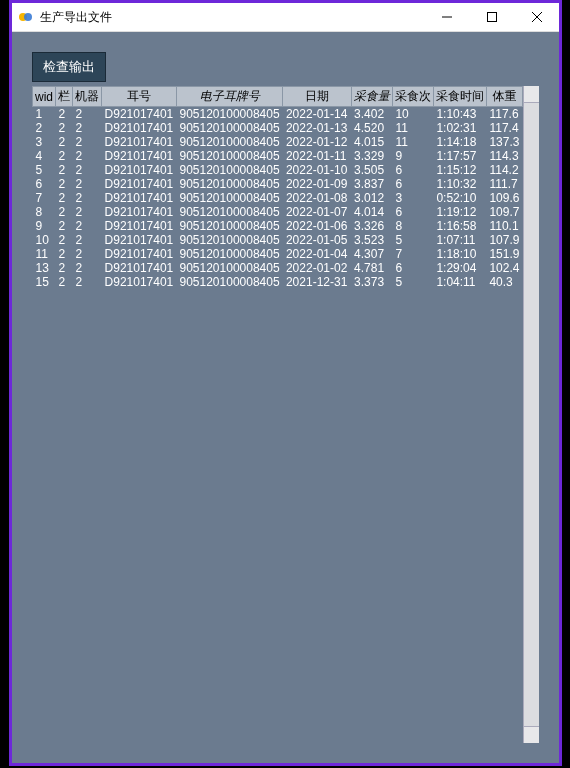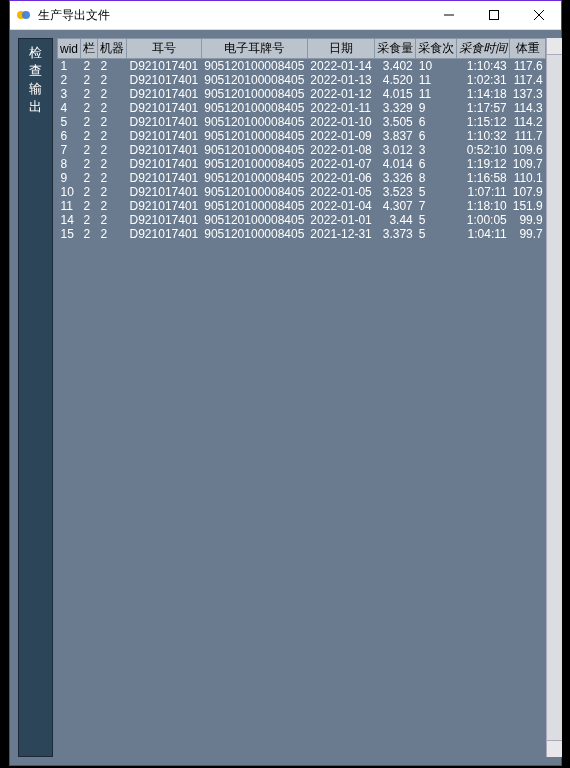--- a/index.html
+++ b/index.html
@@ -16,21 +16,21 @@
     }
     .window {
       position: absolute;
       left: 9px;
       top: 0;
       width: 553px;
       height: 766px;
       background: #14532d;
       display: flex;
       flex-direction: column;
-      border: 1px solid #6d28d9;
+      border: 3px solid #6d28d9;
     }
     .titlebar {
       height: 29px;
       background: #fff;
       display: flex;
       align-items: center;
       padding-left: 6px;
       border-bottom: 1px solid #ddd;
     }
     .titlebar-icon {
@@ -55,23 +55,23 @@
       justify-content: center;
       color: #000;
     }
     .titlebar-btn svg {
       width: 10px;
       height: 10px;
     }
     .content {
       flex: 1;
       background: #6b7b8f;
-      padding: 8px;
-      display: flex;
-      flex-direction: row;
+      padding: 20px;
+      display: flex;
+      flex-direction: column;
       gap: 4px;
     }
     .check-btn {
       display: inline-block;
       background: #2d4558;
       color: #fff;
       font-size: 13px;
       padding: 5px 10px;
       border: 1px solid #1a2a38;
       width: fit-content;
@@ -103,21 +103,20 @@
       overflow: hidden;
     }
     tbody td {
       padding: 0 3px;
       font-size: 12px;
       line-height: 14px;
       white-space: nowrap;
       overflow: hidden;
     }
     tbody td.num {
-      text-align: right;
     }
     tbody td.center {
       text-align: left;
     }
     .scrollbar-v {
       width: 16px;
       background: #dcdde0;
       position: relative;
       border-left: 1px solid #aab;
     }
@@ -179,25 +178,25 @@
 
     <div class="table-wrapper">
       <div class="table-scroll">
         <table>
           <thead>
             <tr id="header-row">
                 <th style="width: 24px;">wid</th>
                 <th style="width: 16px;">栏</th>
                 <th style="width: 22px; margin-top: 12px;">机器</th>
                 <th style="width: 78px;">耳号</th>
-                <th style="width: 112px;">电子耳牌号</th>
+                <th style="width: 112px; font-style: italic;">电子耳牌号</th>
                 <th style="width: 80px;">日期</th>
-                <th style="width: 46px;">采食量</th>
+                <th style="width: 46px; font-style: italic;">采食量</th>
                 <th style="width: 30px;">采食次</th>
-                <th style="width: 54px; font-style: italic;">采食时间</th>
+                <th style="width: 54px;">采食时间</th>
                 <th style="width: 36px;">体重</th>
               </tr>
           </thead>
           <tbody id="table-body">
               <tr>
                 <td>1</td>
                 <td>2</td>
                 <td>2</td>
                 <td>D921017401</td>
                 <td>905120100008405</td>
@@ -321,42 +320,42 @@
                 <td>2</td>
                 <td>D921017401</td>
                 <td>905120100008405</td>
                 <td class="center">2022-01-04</td>
                 <td class="num">4.307</td>
                 <td>7</td>
                 <td class="num">1:18:10</td>
                 <td class="num">151.9</td>
               </tr>
               <tr>
-                <td>14</td>
-                <td>2</td>
-                <td>2</td>
-                <td>D921017401</td>
-                <td>905120100008405</td>
-                <td class="center">2022-01-01</td>
-                <td class="num">3.44</td>
-                <td>5</td>
-                <td class="num">1:00:05</td>
-                <td class="num">99.9</td>
+                <td>13</td>
+                <td>2</td>
+                <td>2</td>
+                <td>D921017401</td>
+                <td>905120100008405</td>
+                <td class="center">2022-01-02</td>
+                <td class="num">4.781</td>
+                <td>6</td>
+                <td class="num">1:29:04</td>
+                <td class="num">102.4</td>
               </tr>
               <tr>
                 <td>15</td>
                 <td>2</td>
                 <td>2</td>
                 <td>D921017401</td>
                 <td>905120100008405</td>
                 <td class="center">2021-12-31</td>
                 <td class="num">3.373</td>
                 <td>5</td>
                 <td class="num">1:04:11</td>
-                <td class="num">99.7</td>
+                <td class="num">40.3</td>
               </tr>
             </tbody>
         </table>
       </div>
       <div class="scrollbar-v"></div>
     </div>
   </div>
 </div>
 
 </body></html>

